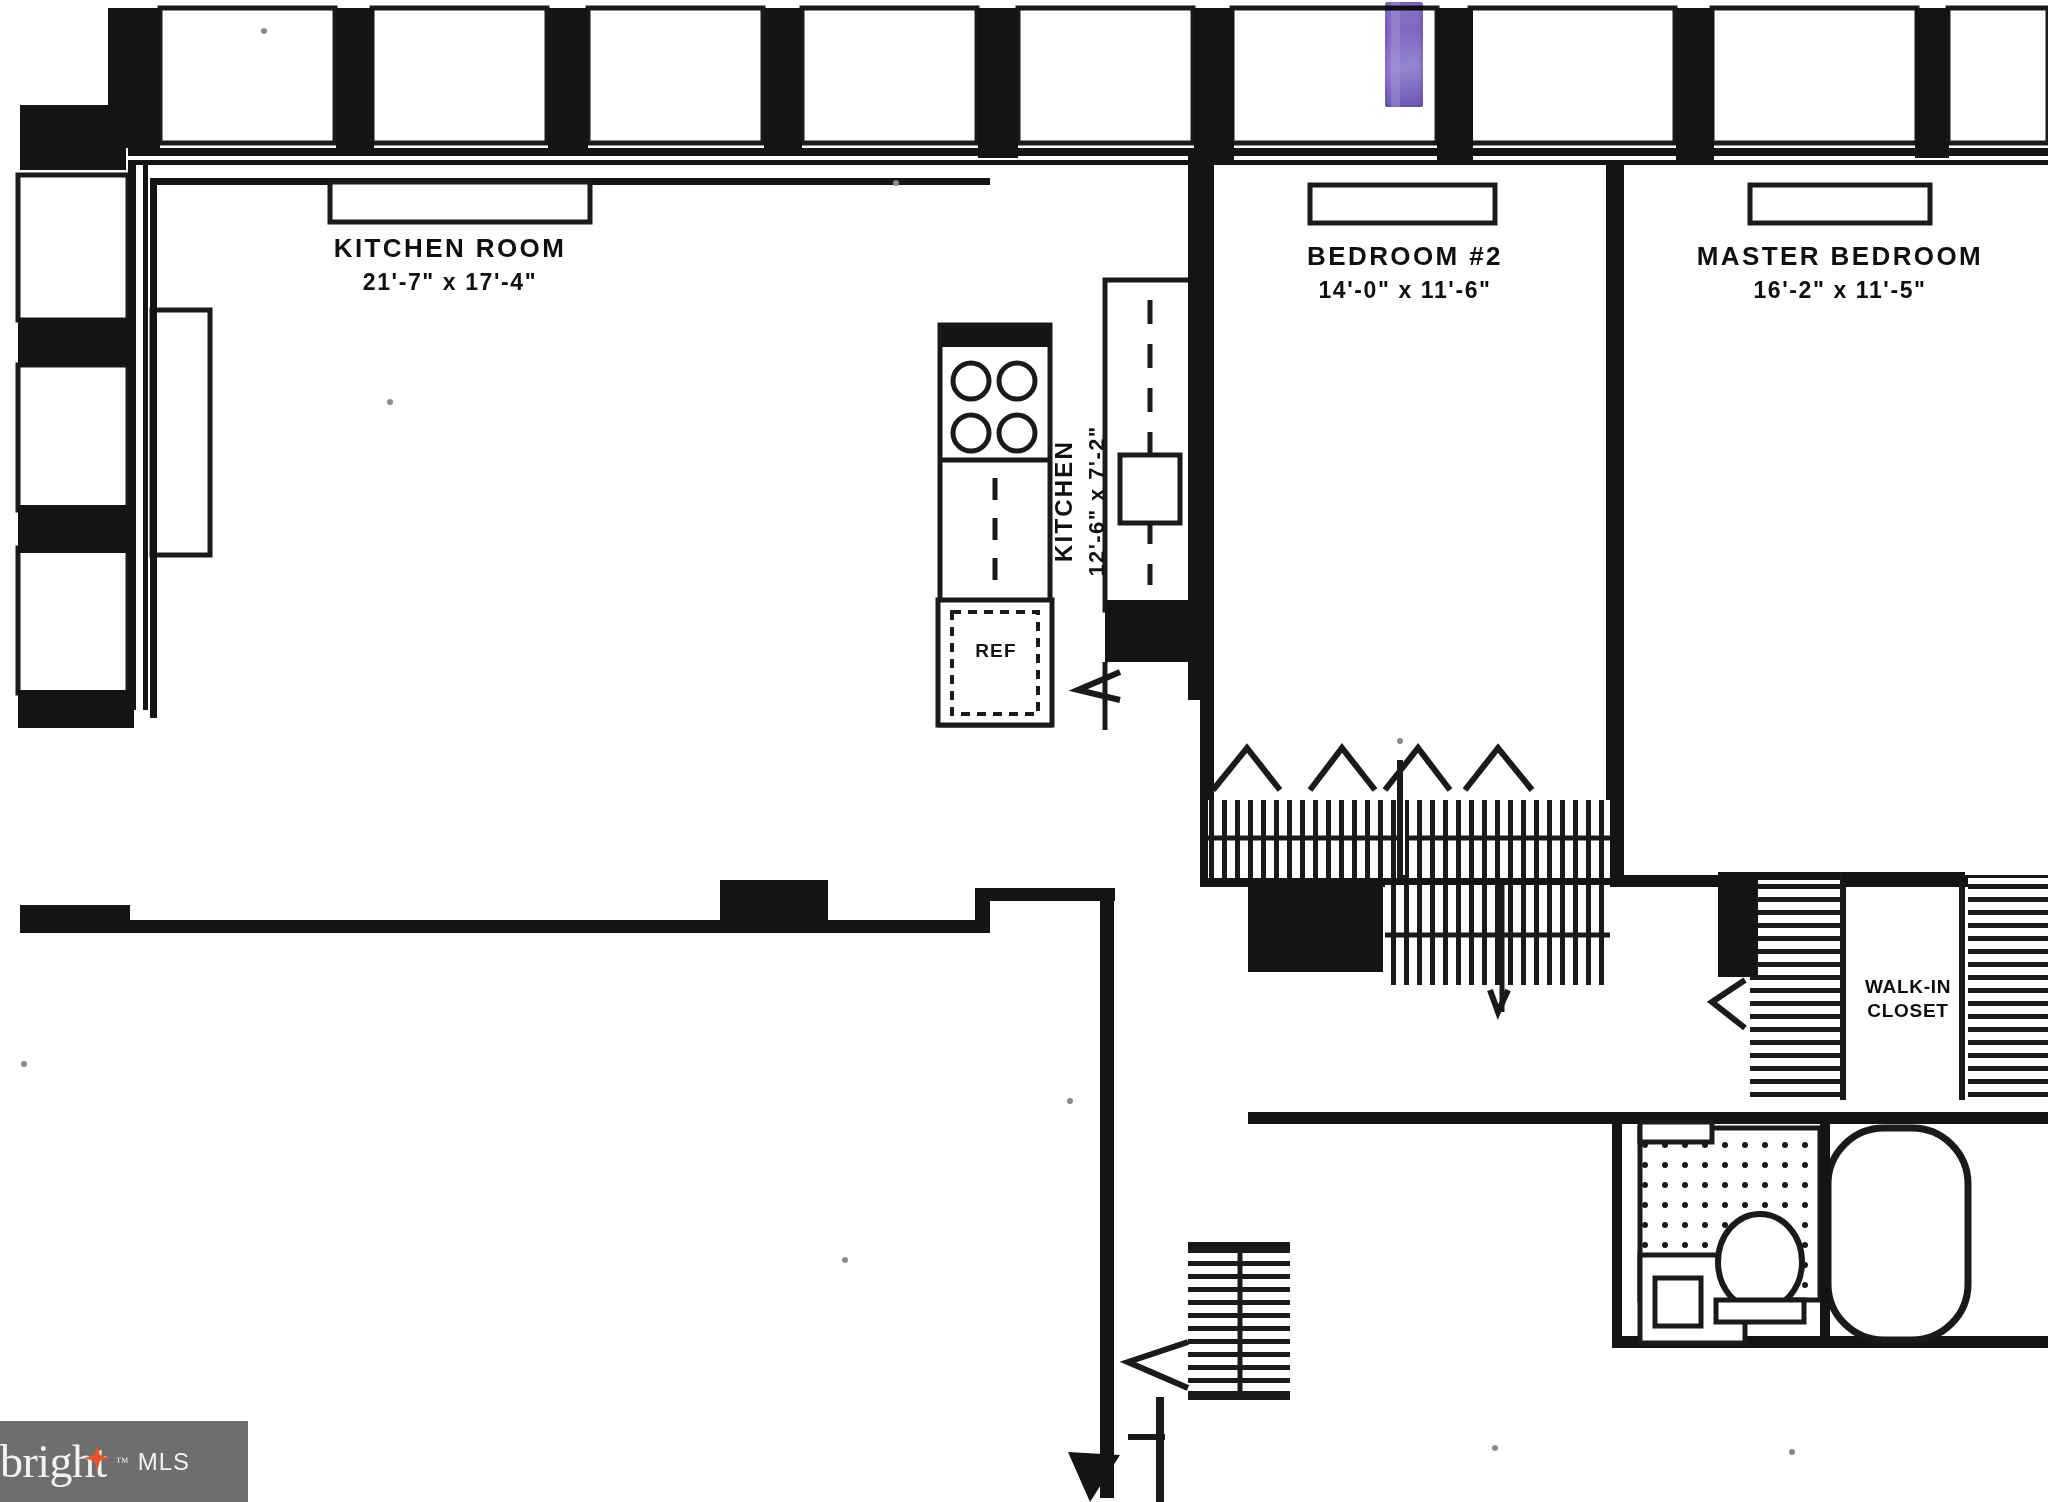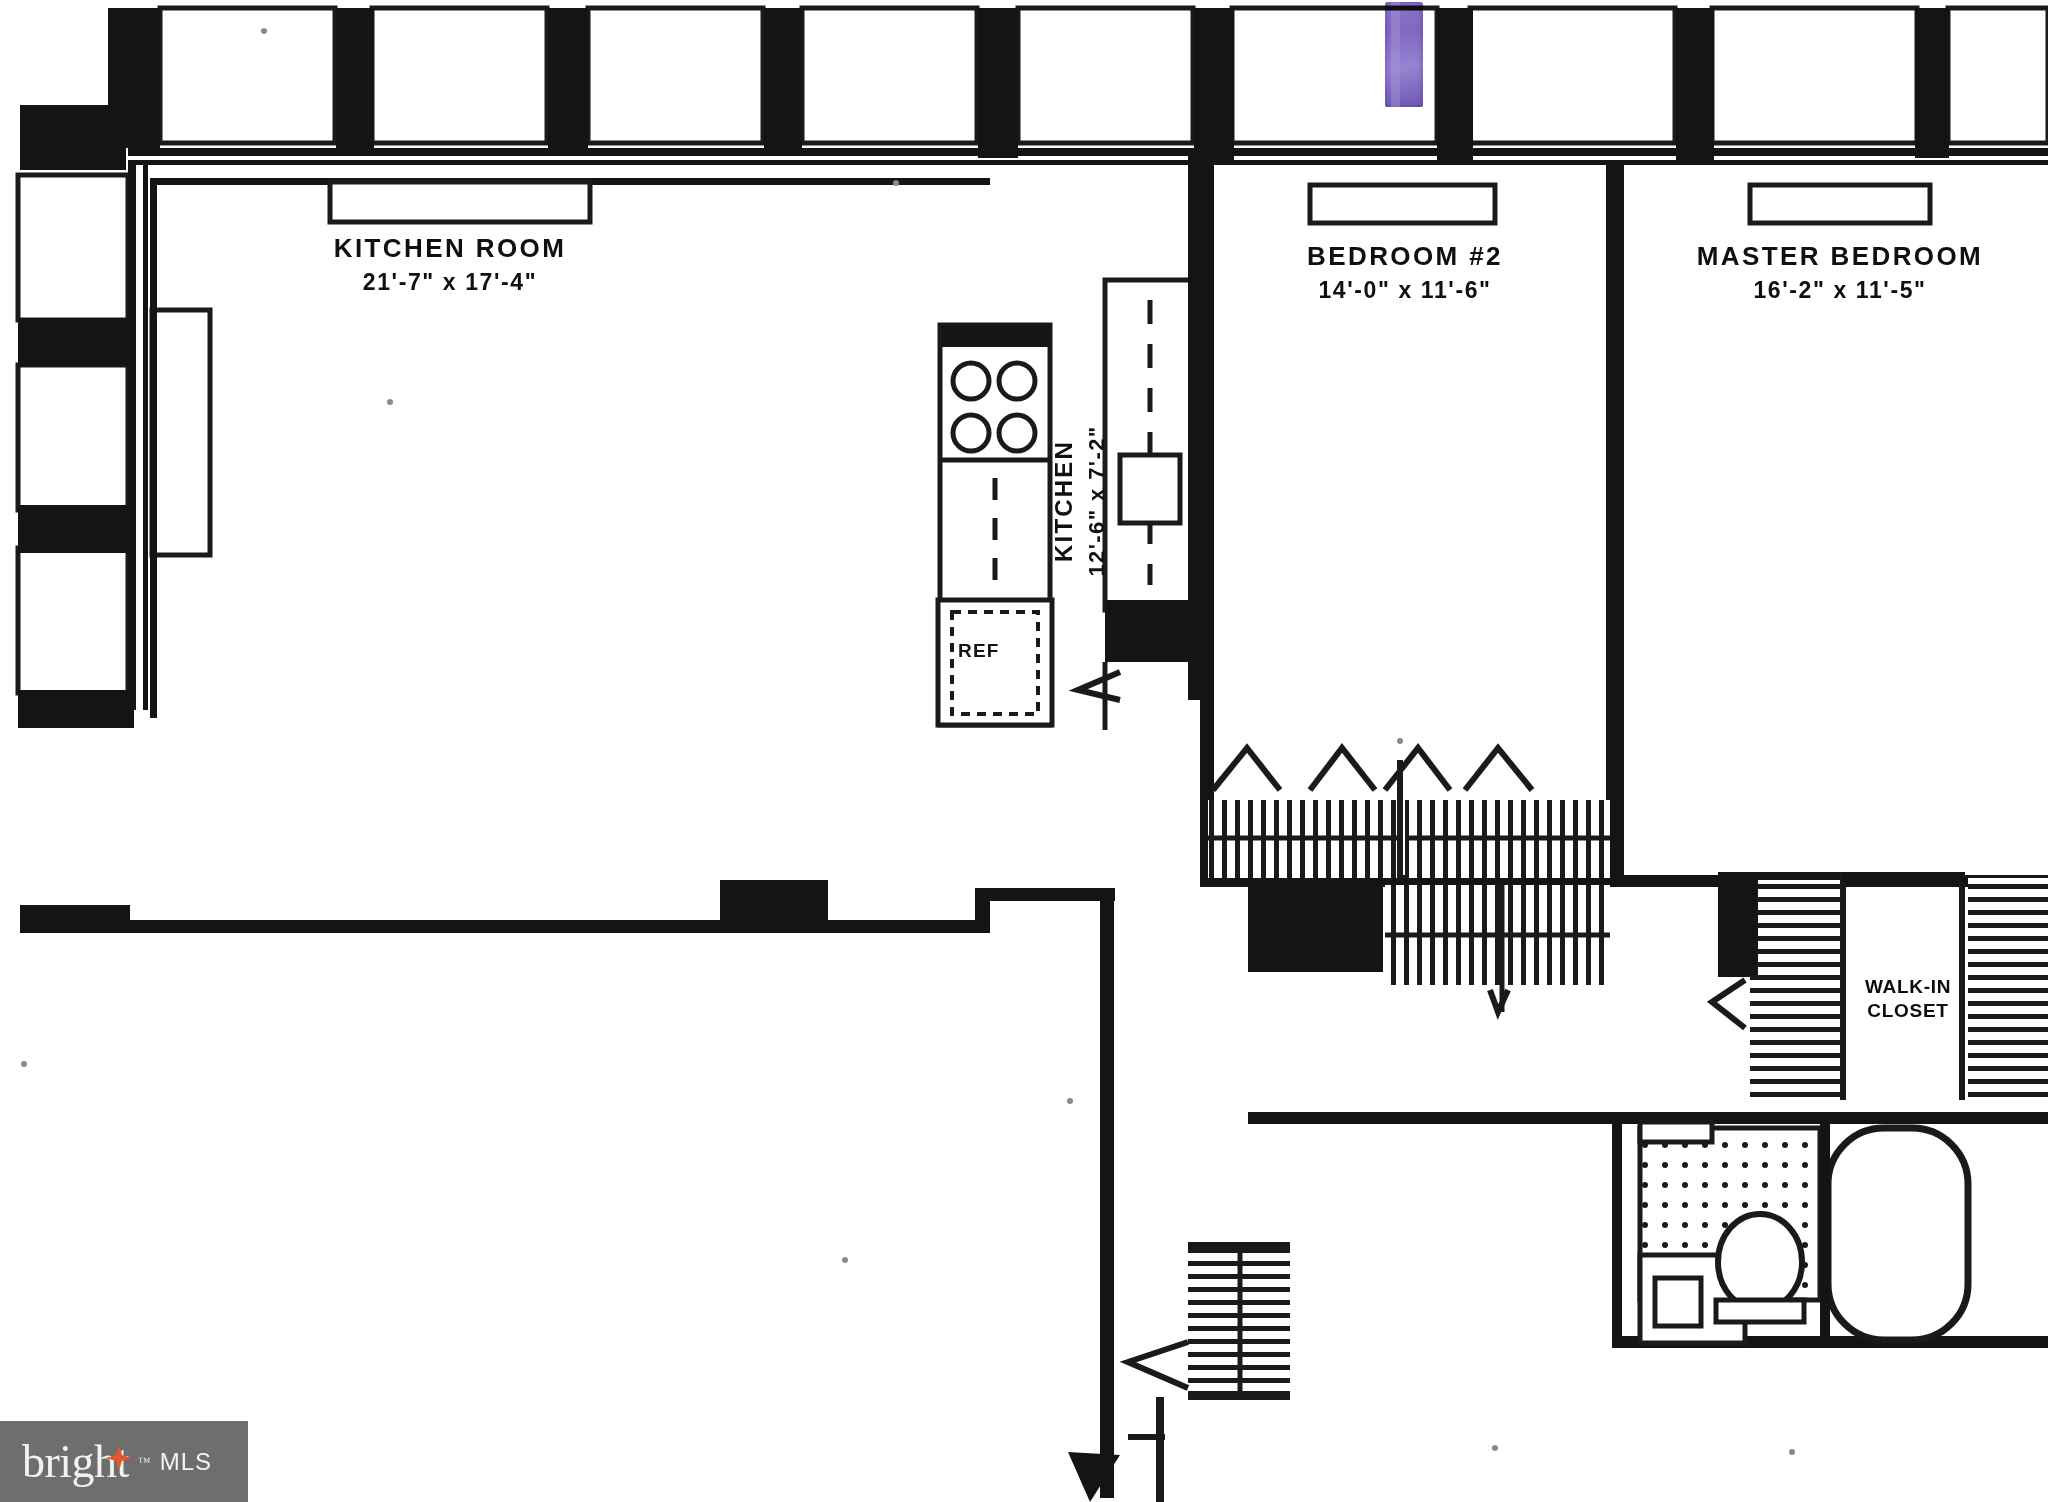--- a/index.html
+++ b/index.html
@@ -58,20 +58,21 @@
   #label-kitchen .rl-dim  { font-size: 22px; letter-spacing: 1.4px; }
 
   .tiny-label {
     position: absolute;
     color: #151515;
     font-family: "Liberation Sans", sans-serif;
     font-weight: 700;
     font-size: 19px;
     letter-spacing: 1.2px;
     white-space: nowrap;
+    text-align: center;
   }
 
   .closet-label {
     position: absolute;
     color: #0d0d0d;
     font-family: "Liberation Sans", sans-serif;
     font-weight: 700;
     font-size: 19px;
     letter-spacing: 0.7px;
     line-height: 1.25;
@@ -108,21 +109,20 @@
   
   #watermark {
     position: absolute;
     left: 0px;
     top: 1421px;
     width: 248px;
     height: 81px;
     background: #6e6e6e;
     display: flex;
     align-items: center;
-    padding-left: 22px;
     box-sizing: border-box;
   }
   #wm-bright {
     position: relative;
     color: #f2f2f2;
     font-family: "Liberation Serif", serif;
     font-size: 46px;
     line-height: 1;
     letter-spacing: -0.5px;
   }

